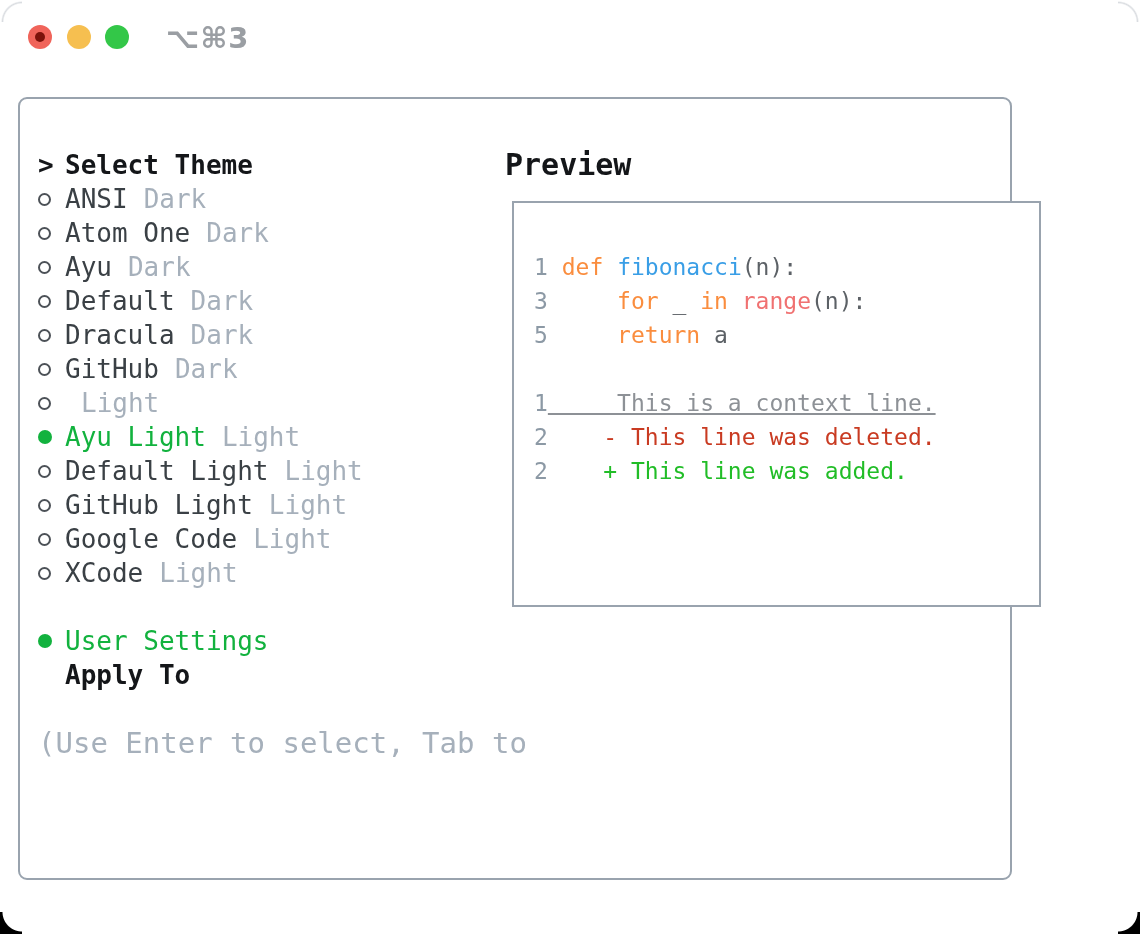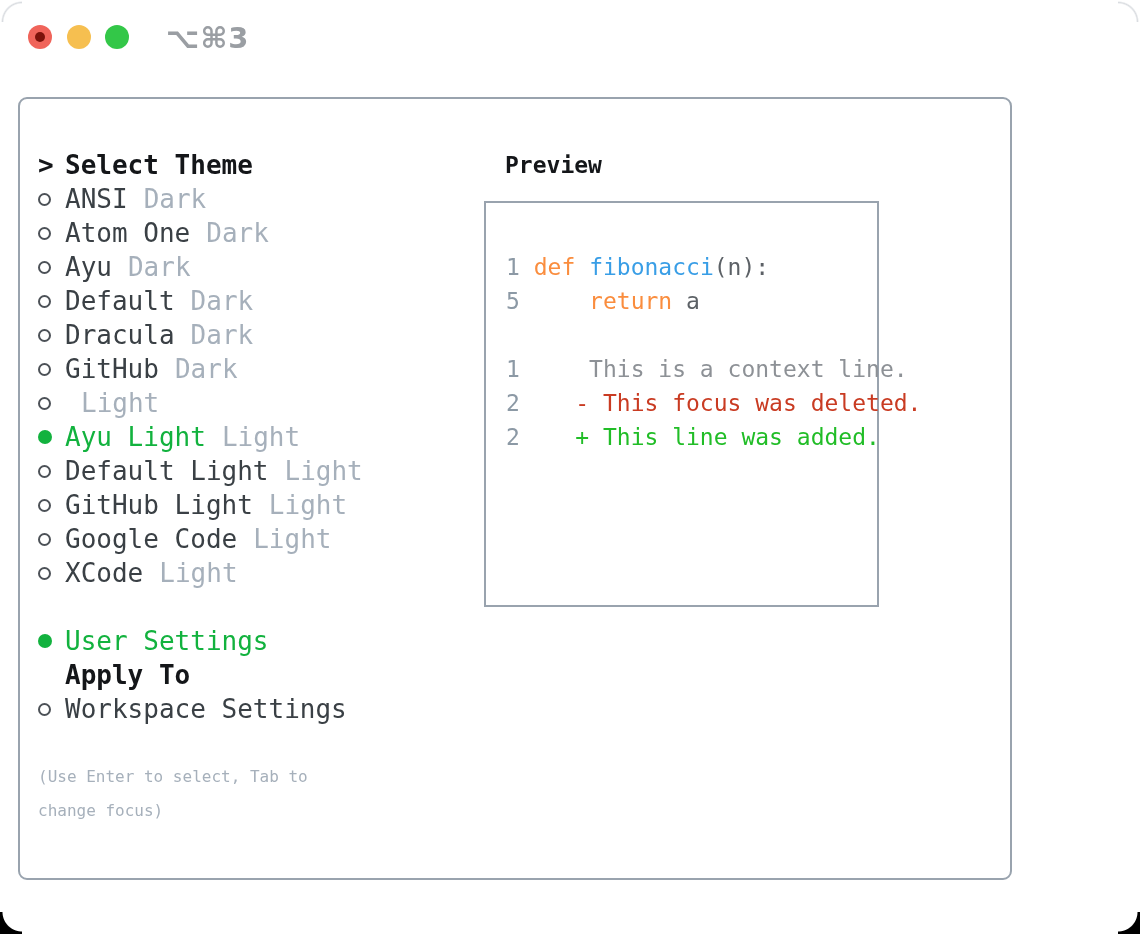--- a/index.html
+++ b/index.html
@@ -37,38 +37,38 @@
   .list{position:absolute;left:18px;top:49px;}
   .row{height:34px;display:flex;align-items:center;white-space:pre;font-size:26px;color:var(--item-text);}
   .row .marker{width:27px;display:flex;align-items:center;flex:none;}
   .ring{width:13px;height:13px;border:2px solid var(--radio-ring);border-radius:50%;box-sizing:border-box;}
   .dot{width:14px;height:14px;border-radius:50%;background:var(--selected-green);}
   .prompt{font-weight:bold;color:var(--heading-black);}
   .hdr{font-weight:bold;color:var(--heading-black);}
   .tag{color:var(--tag-gray);margin-left:16px;}
   .row.selected .name{color:var(--selected-green);text-align:right;}
   .spacer{height:34px;}
-  .hint{font-size:16px;line-height:34px;height:34px;color:var(--hint-gray);white-space:pre;}
+  .hint{font-size:29px;line-height:34px;height:34px;color:var(--hint-gray);white-space:pre;}
 
   
-  .preview-title{position:absolute;left:485px;top:49px;height:34px;line-height:34px;font-size:23px;font-weight:bold;color:var(--heading-black);}
+  .preview-title{position:absolute;left:485px;top:49px;height:34px;line-height:34px;font-size:30px;font-weight:bold;color:var(--heading-black);}
   .pbox{
-    position:absolute;left:464px;top:102px;width:395px;height:406px;
+    position:absolute;left:492px;top:102px;width:529px;height:406px;
     border:2px solid var(--panel-border);box-sizing:border-box;background:#fff;
   }
   .code{padding:47px 0 0 20px;font-size:23px;}
   .cl{height:34px;line-height:34px;white-space:pre;}
   .gap{height:34px;}
   .ln{color:var(--line-number-gray);}
   .t.plain{color:var(--code-plain);}
   .t.kw{color:var(--keyword-orange);}
   .t.fn{color:var(--function-blue);}
   .t.coral{color:var(--builtin-coral);}
   .t.num{color:var(--number-purple);}
-  .t.ctx{color:var(--context-gray);}
+  .t.ctx{color:var(--context-gray);text-decoration:underline;}
   .t.del{color:var(--removed-red);}
   .t.add{color:var(--added-green);}
 </style>
 </head>
 <body>
 
 <div class="titlebar">
   <span class="tl tl-close"></span>
   <span class="tl tl-min"></span>
   <span class="tl tl-zoom"></span>
@@ -90,37 +90,36 @@
     <div class="row selected"><span class="marker"><span class="dot"></span></span><span class="name">Ayu Light</span><span class="tag">Light</span></div>
     <div class="row"><span class="marker"><span class="ring"></span></span><span class="name">Default Light</span><span class="tag">Light</span></div>
     <div class="row"><span class="marker"><span class="ring"></span></span><span class="name">GitHub Light</span><span class="tag">Light</span></div>
     <div class="row"><span class="marker"><span class="ring"></span></span><span class="name">Google Code</span><span class="tag">Light</span></div>
     <div class="row"><span class="marker"><span class="ring"></span></span><span class="name">XCode</span><span class="tag">Light</span></div>
 
     <div class="spacer"></div>
 
     <div class="row selected"><span class="marker"><span class="dot"></span></span><span class="name">User Settings</span></div>
     <div class="row"><span class="marker"></span><span class="hdr">Apply To</span></div>
-    <div class="row"><span class="marker"><span class="ring"></span></span><span class="name">Workspace Settings</span></div>
 
     <div class="spacer"></div>
 
     <div class="hint">(Use Enter to select, Tab to</div>
-    <div class="hint">change focus)</div>
   </div>
 
   <div class="preview-title">Preview</div>
 
   <div class="pbox">
     <div class="code">
       <div class="cl"><span class="ln">1</span><span class="t plain"> </span><span class="t kw">def</span><span class="t plain"> </span><span class="t fn">fibonacci</span><span class="t plain">(n):</span></div>
+      <div class="cl"><span class="ln">3</span><span class="t plain">     </span><span class="t kw">for</span><span class="t plain"> _ </span><span class="t kw">in</span><span class="t plain"> </span><span class="t coral">range</span><span class="t plain">(n):</span></div>
       <div class="cl"><span class="ln">5</span><span class="t plain">     </span><span class="t kw">return</span><span class="t plain"> a</span></div>
       <div class="gap"></div>
       <div class="cl"><span class="ln">1</span><span class="t ctx">     This is a context line.</span></div>
-      <div class="cl"><span class="ln">2</span><span class="t plain">    </span><span class="t del">- This focus was deleted.</span></div>
+      <div class="cl"><span class="ln">2</span><span class="t plain">    </span><span class="t del">- This line was deleted.</span></div>
       <div class="cl"><span class="ln">2</span><span class="t plain">    </span><span class="t add">+ This line was added.</span></div>
     </div>
   </div>
 
 </div>
 
 <div class="corner tl2"></div>
 <div class="corner tr"></div>
 <div class="corner bl"></div>
 <div class="corner br"></div>

